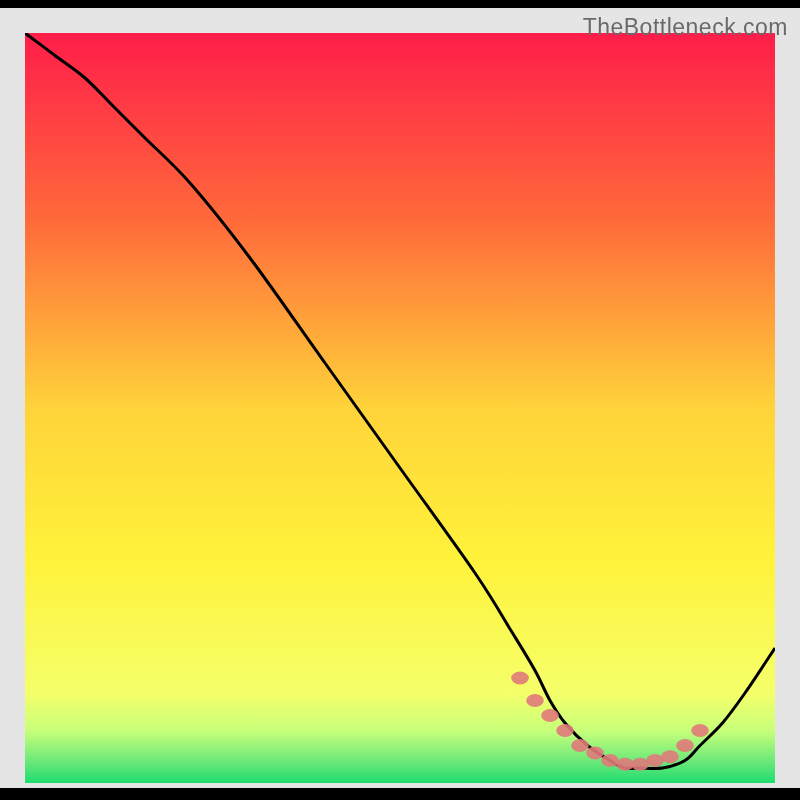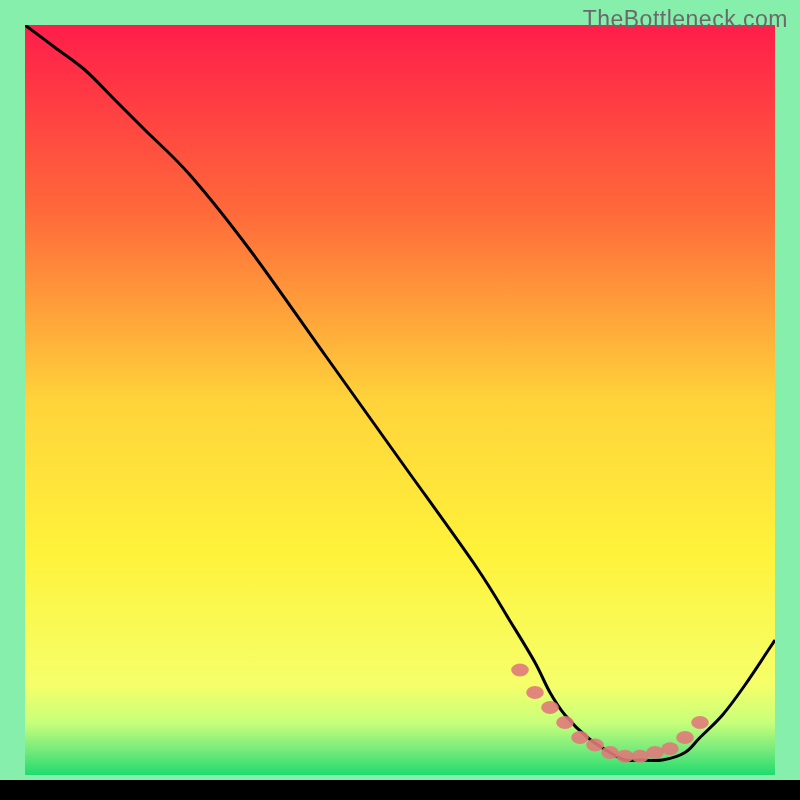--- a/index.html
+++ b/index.html
@@ -8,21 +8,22 @@
     width: 800px;
     height: 800px;
     background: #000;
     overflow: hidden;
     font-family: Arial, Helvetica, sans-serif;
   }
   .outer {
     position: relative;
     width: 800px;
     height: 780px;
-    background: #86efac;
+    background: #e5e5e5;
+    margin-top: 8px;
   }
   .watermark {
     position: absolute;
     top: 6px;
     right: 12px;
     color: #6a6a6a;
     font-size: 23px;
     font-weight: 400;
     letter-spacing: 0.5px;
     z-index: 5;

